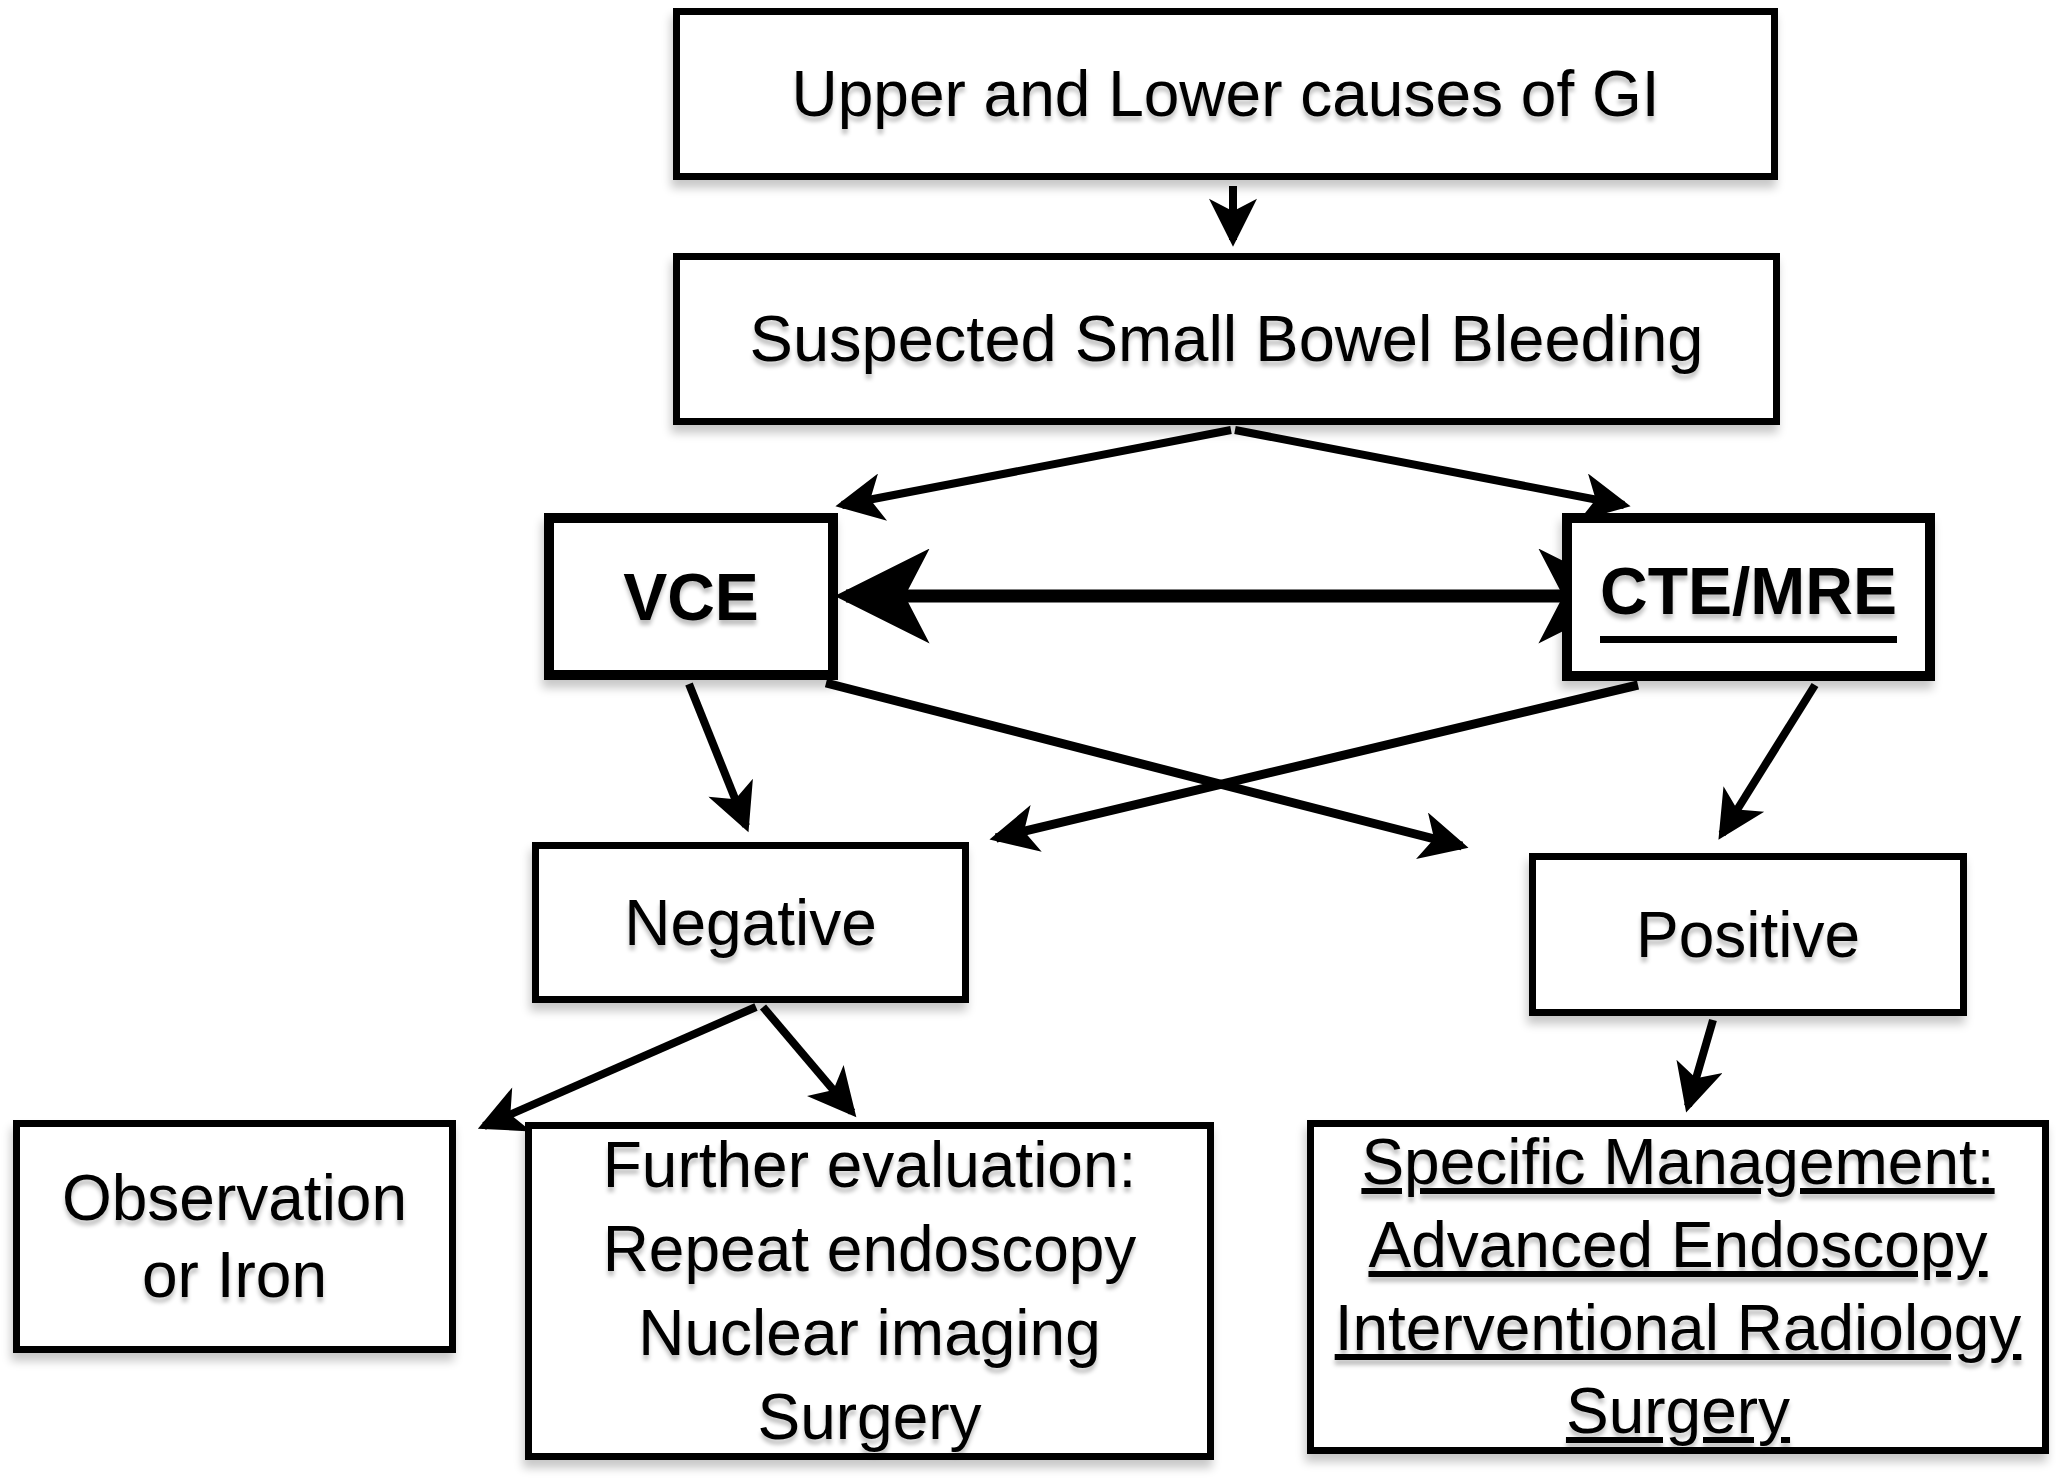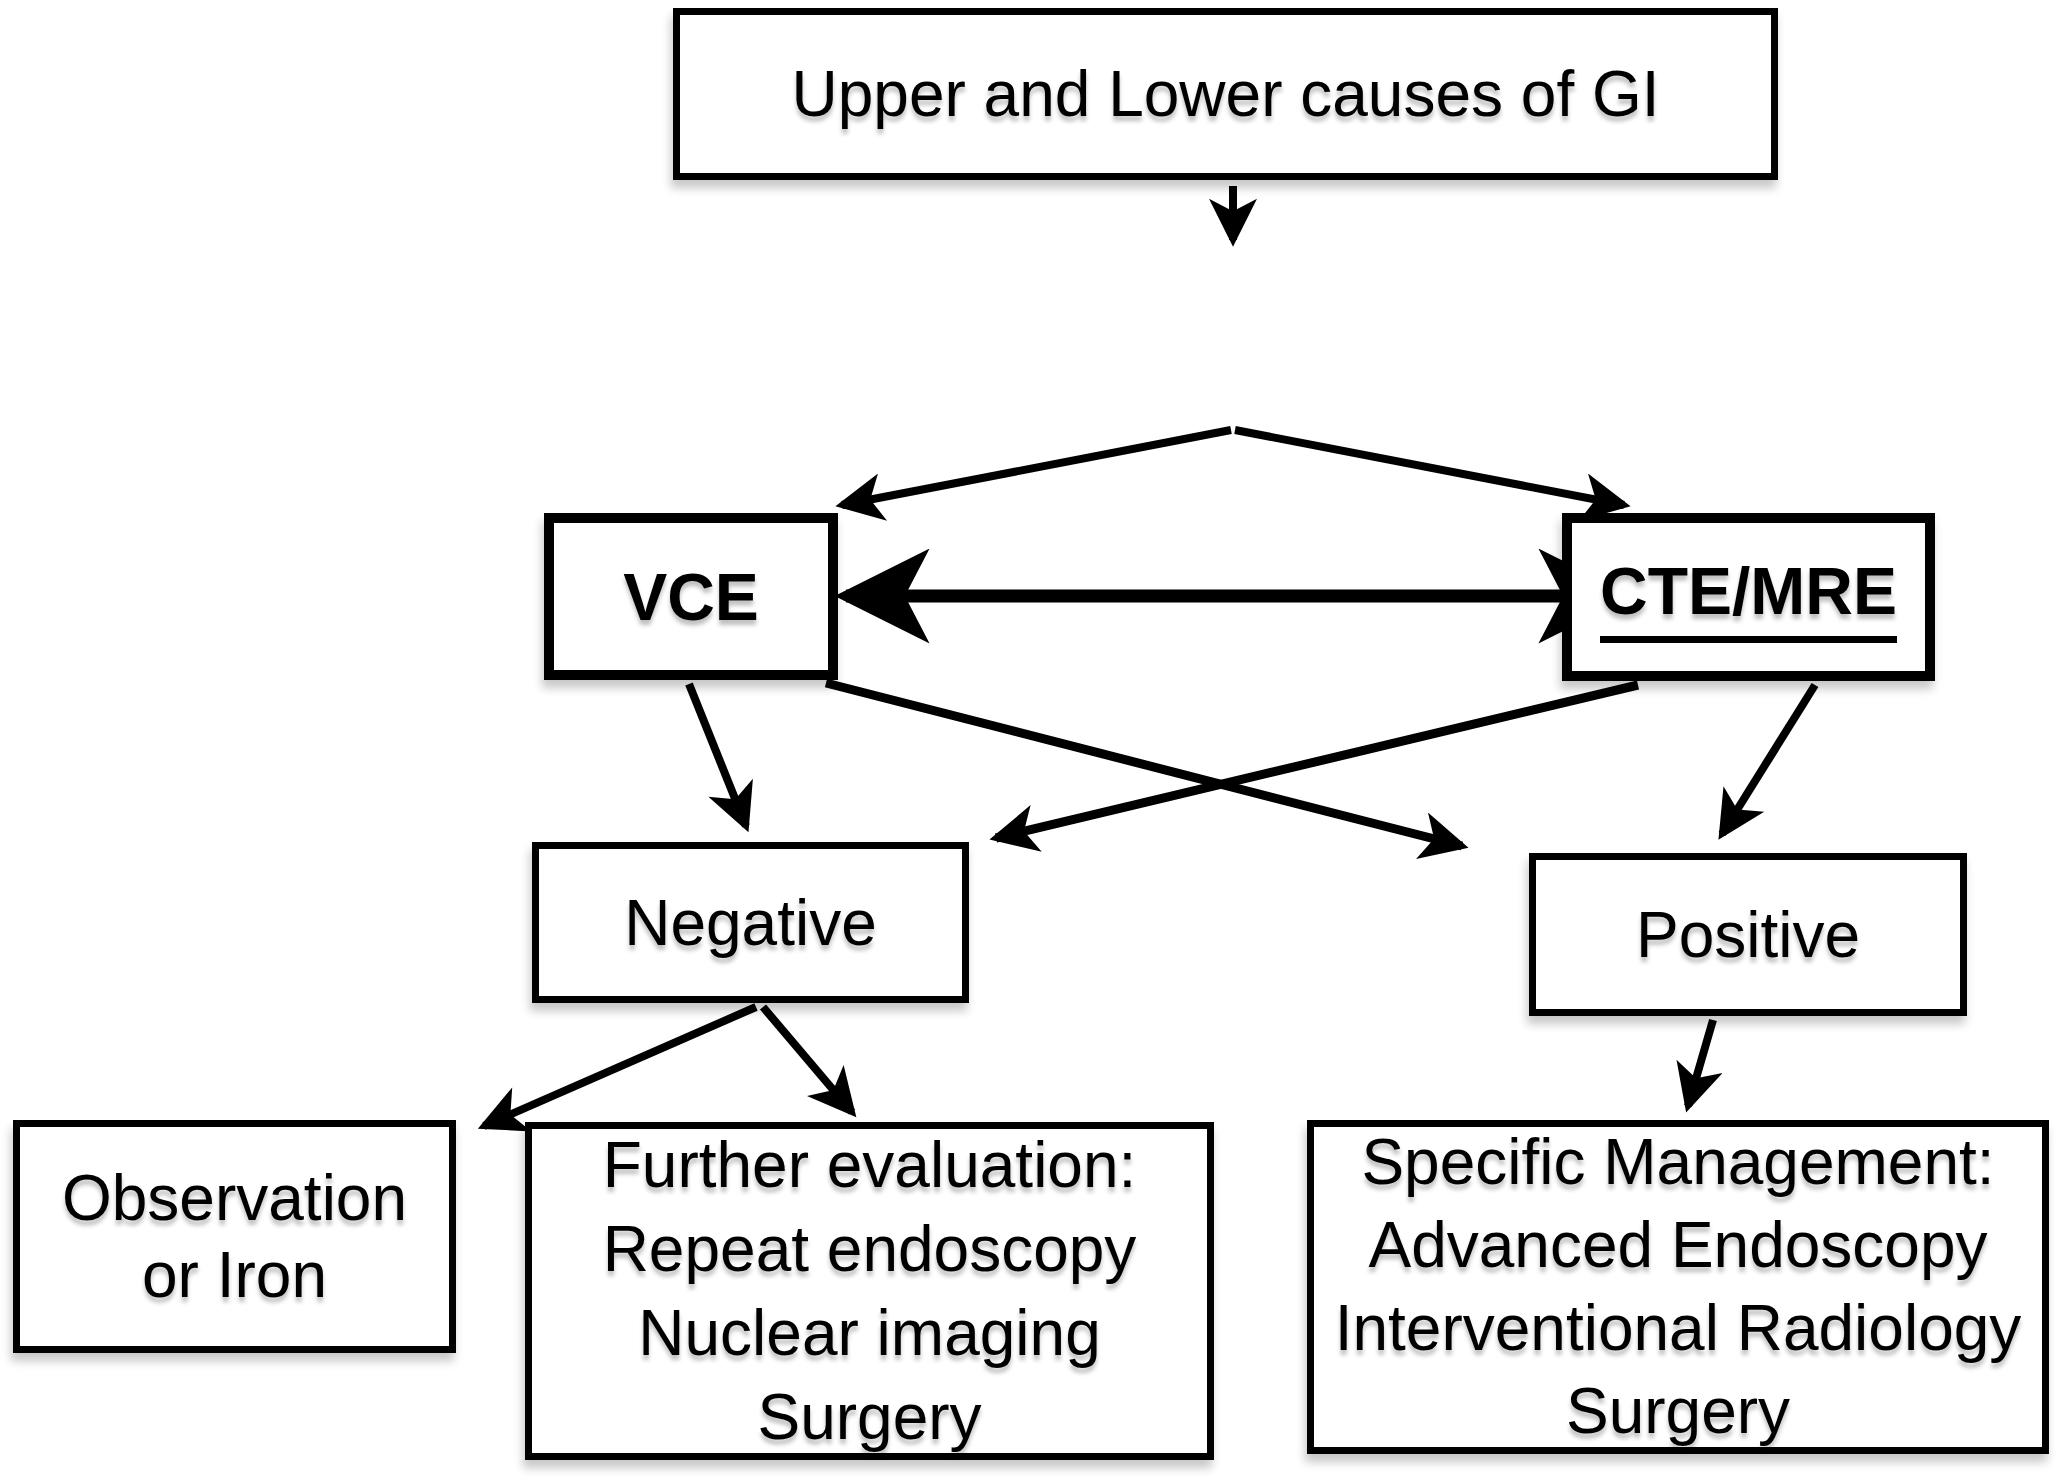--- a/index.html
+++ b/index.html
@@ -44,21 +44,21 @@
   .bold  { font-weight: bold; }
   #box-excluded   { left: 673px;  top: 8px;    width: 1105px; height: 172px; font-size: 64px; }
   #box-suspected  { left: 673px;  top: 253px;  width: 1107px; height: 172px; font-size: 65px; }
   #box-vce        { left: 544px;  top: 513px;  width: 294px;  height: 167px; font-size: 66px; }
   #box-cte        { left: 1562px; top: 513px;  width: 373px;  height: 168px; font-size: 66px; }
   #box-cte .ln    { border-bottom: 7px solid #000; padding-bottom: 6px; }
   #box-negative   { left: 532px;  top: 842px;  width: 437px;  height: 161px; }
   #box-positive   { left: 1487px; top: 853px;  width: 438px;  height: 163px; margin-left: 42px; }
   #box-observe    { left: 13px;   top: 1120px; width: 443px;  height: 233px; line-height: 77px; }
   #box-further    { left: 525px;  top: 1122px; width: 689px;  height: 338px; line-height: 84px; }
-  #box-specific   { left: 1307px; top: 1120px; width: 742px;  height: 334px; line-height: 83px; }
+  #box-specific   { left: 1307px; top: 1120px; width: 742px;  height: 334px; line-height: 83px; text-decoration: underline; }
 </style>
 </head>
 <body>
 
 <div id="canvas">
 
   <svg id="arrows" viewBox="0 0 2056 1481" xmlns="http://www.w3.org/2000/svg">
     <defs>
       <marker id="head" viewBox="0 0 10 10" refX="8.6" refY="5" markerWidth="54" markerHeight="48" markerUnits="userSpaceOnUse" orient="auto-start-reverse">
         <path d="M0,0 L10,5 L0,10 L2.6,5 Z" fill="#000000"></path>
@@ -78,20 +78,23 @@
     <line x1="1815" y1="685" x2="1722" y2="834" stroke="#000" stroke-width="8" marker-end="url(#head)"></line>
     <line x1="756" y1="1007" x2="484" y2="1126" stroke="#000" stroke-width="8" marker-end="url(#head)"></line>
     <line x1="763" y1="1007" x2="852" y2="1112" stroke="#000" stroke-width="8" marker-end="url(#head)"></line>
     <line x1="1713" y1="1020" x2="1688" y2="1106" stroke="#000" stroke-width="8" marker-end="url(#head)"></line>
   </svg>
 
   <div class="box" id="box-excluded">
     <div class="ln">Upper and Lower causes of GI</div>
   </div>
 
+  <div class="box" id="box-suspected">
+    <div class="ln">Suspected Small Bowel Bleeding</div>
+  </div>
 
   <div class="box thick bold" id="box-vce">
     <div class="ln">VCE</div>
   </div>
 
   <div class="box thick bold" id="box-cte">
     <div class="ln">CTE/MRE</div>
   </div>
 
   <div class="box" id="box-negative">

